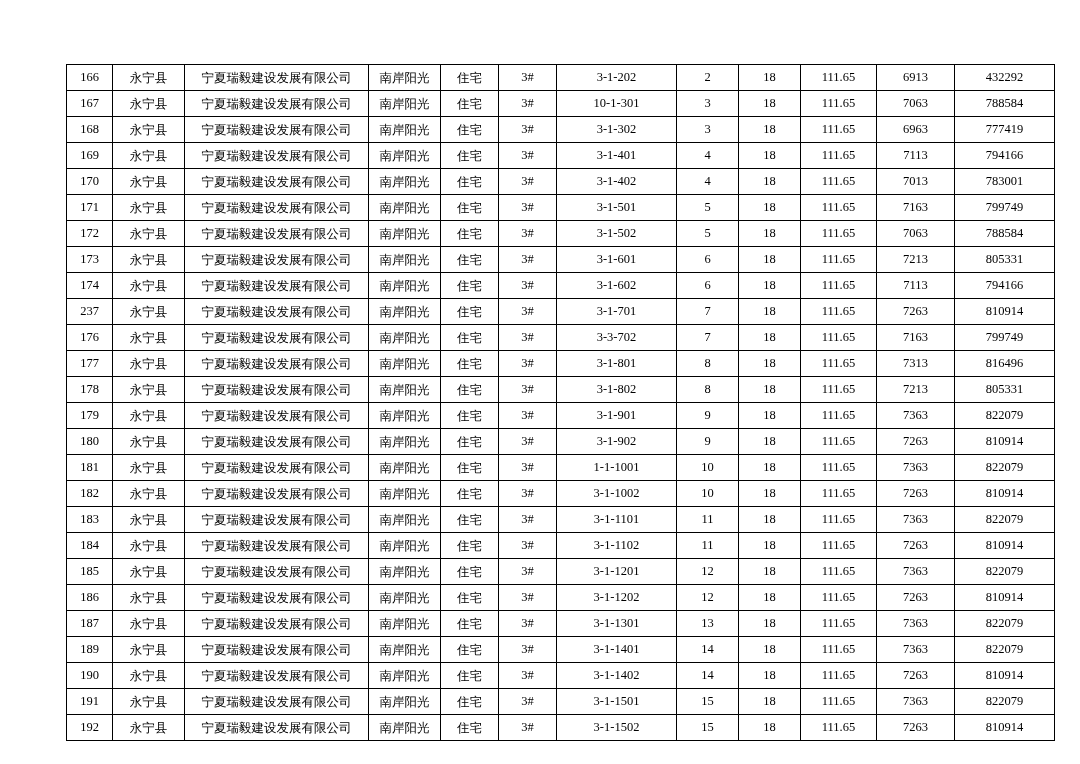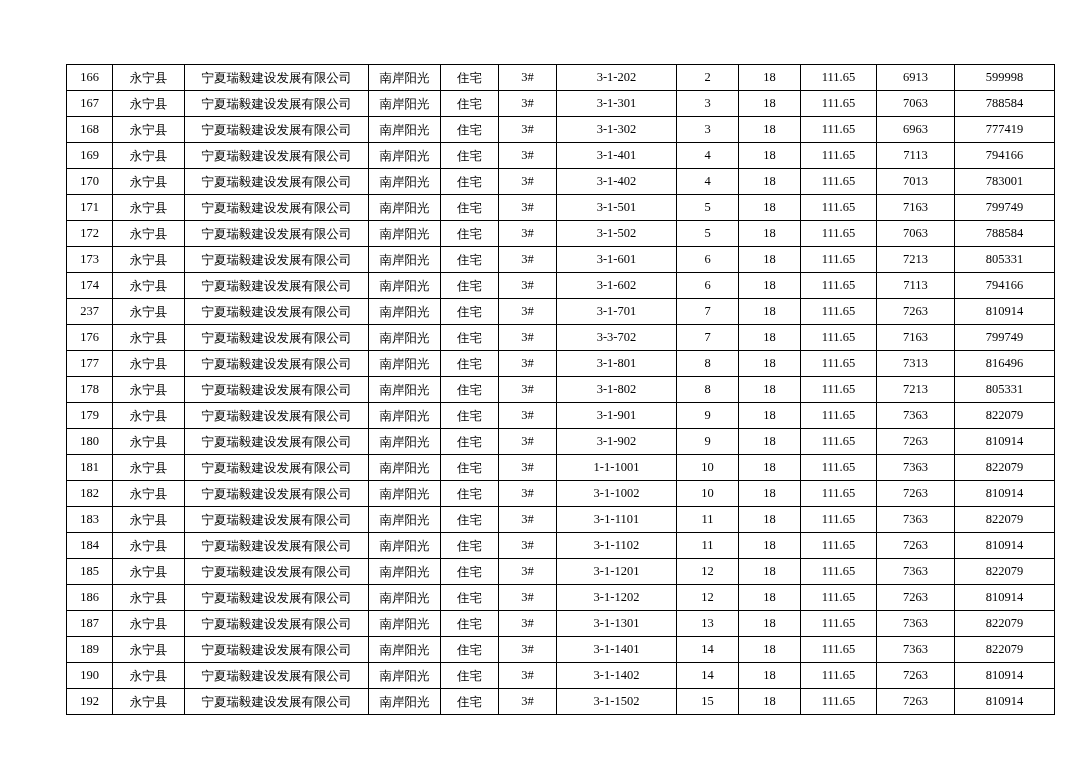--- a/index.html
+++ b/index.html
@@ -96,30 +96,30 @@
             <td class="cjk">永宁县</td>
             <td class="cjk company">宁夏瑞毅建设发展有限公司</td>
             <td class="cjk project">南岸阳光</td>
             <td class="cjk">住宅</td>
             <td class="num">3#</td>
             <td class="num">3-1-202</td>
             <td class="num">2</td>
             <td class="num">18</td>
             <td class="num">111.65</td>
             <td class="num">6913</td>
-            <td class="num">599998</td>
+            <td class="num">432292</td>
           </tr>
           <tr>
             <td class="num">167</td>
             <td class="cjk">永宁县</td>
             <td class="cjk company">宁夏瑞毅建设发展有限公司</td>
             <td class="cjk project">南岸阳光</td>
             <td class="cjk">住宅</td>
             <td class="num">3#</td>
-            <td class="num">3-1-301</td>
+            <td class="num">10-1-301</td>
             <td class="num">3</td>
             <td class="num">18</td>
             <td class="num">111.65</td>
             <td class="num">7063</td>
             <td class="num">788584</td>
           </tr>
           <tr>
             <td class="num">168</td>
             <td class="cjk">永宁县</td>
             <td class="cjk company">宁夏瑞毅建设发展有限公司</td>
@@ -419,20 +419,34 @@
             <td class="cjk company">宁夏瑞毅建设发展有限公司</td>
             <td class="cjk project">南岸阳光</td>
             <td class="cjk">住宅</td>
             <td class="num">3#</td>
             <td class="num">3-1-1402</td>
             <td class="num">14</td>
             <td class="num">18</td>
             <td class="num">111.65</td>
             <td class="num">7263</td>
             <td class="num">810914</td>
+          </tr>
+          <tr>
+            <td class="num">191</td>
+            <td class="cjk">永宁县</td>
+            <td class="cjk company">宁夏瑞毅建设发展有限公司</td>
+            <td class="cjk project">南岸阳光</td>
+            <td class="cjk">住宅</td>
+            <td class="num">3#</td>
+            <td class="num">3-1-1501</td>
+            <td class="num">15</td>
+            <td class="num">18</td>
+            <td class="num">111.65</td>
+            <td class="num">7363</td>
+            <td class="num">822079</td>
           </tr>
           <tr>
             <td class="num">192</td>
             <td class="cjk">永宁县</td>
             <td class="cjk company">宁夏瑞毅建设发展有限公司</td>
             <td class="cjk project">南岸阳光</td>
             <td class="cjk">住宅</td>
             <td class="num">3#</td>
             <td class="num">3-1-1502</td>
             <td class="num">15</td>

